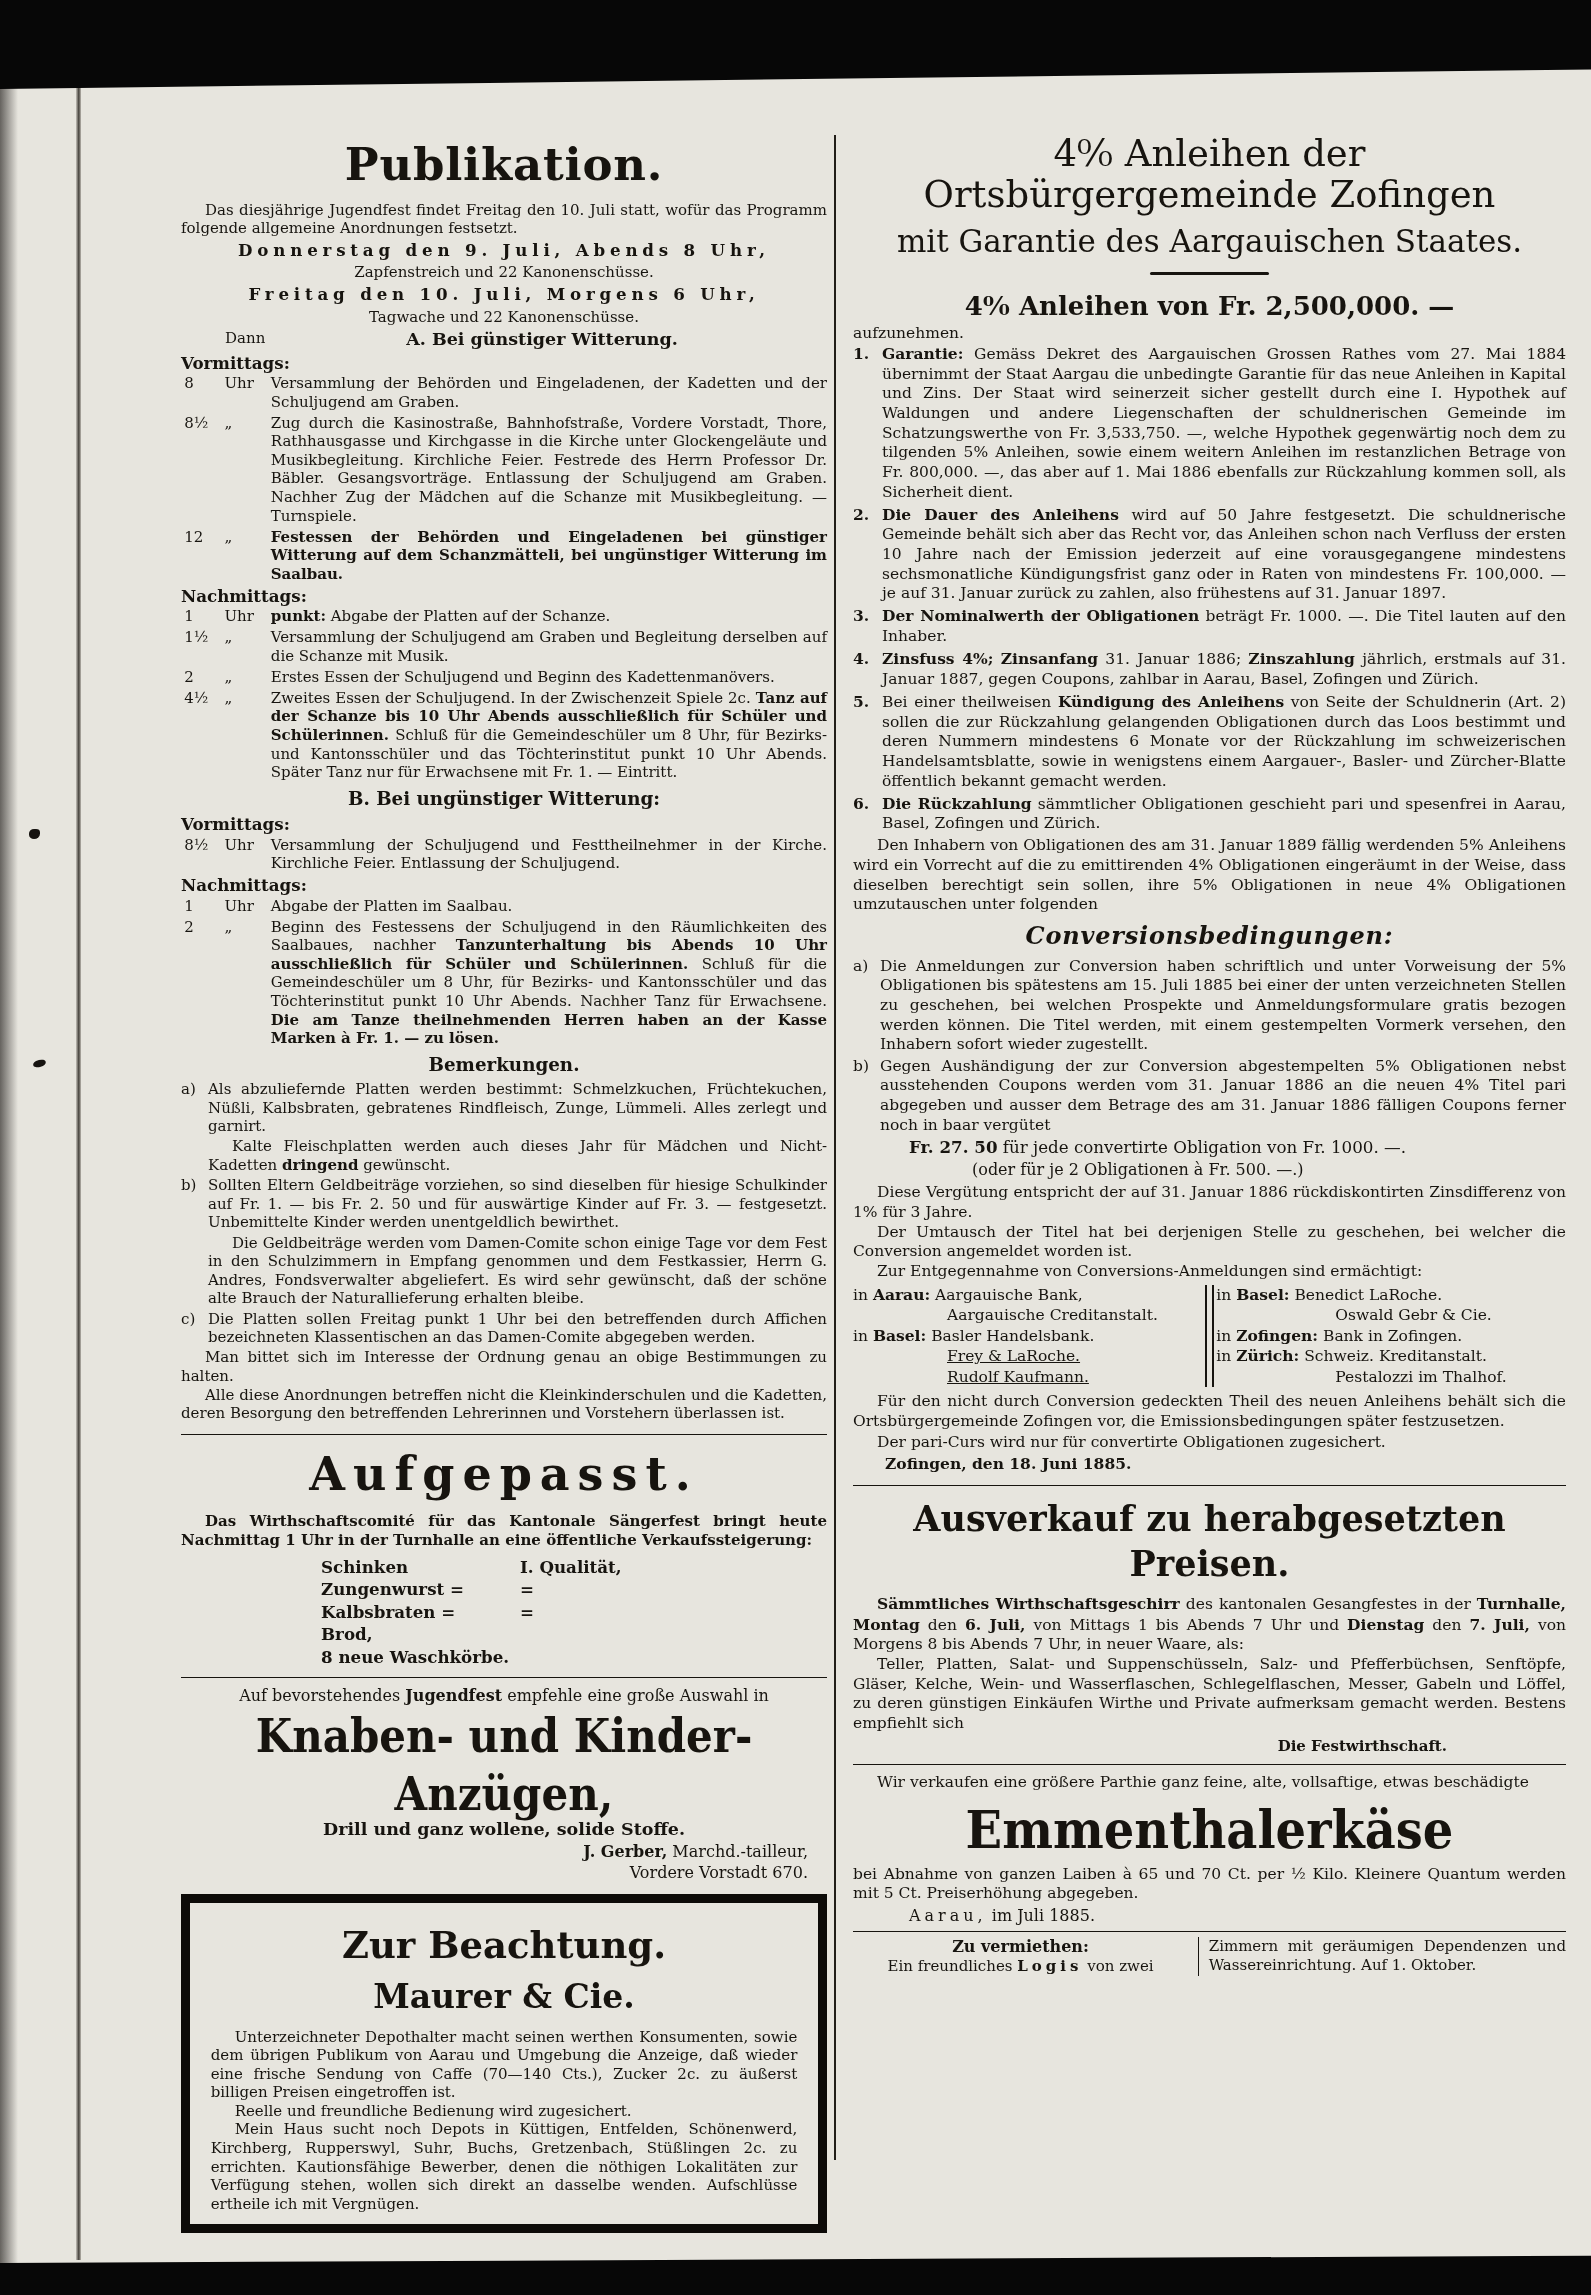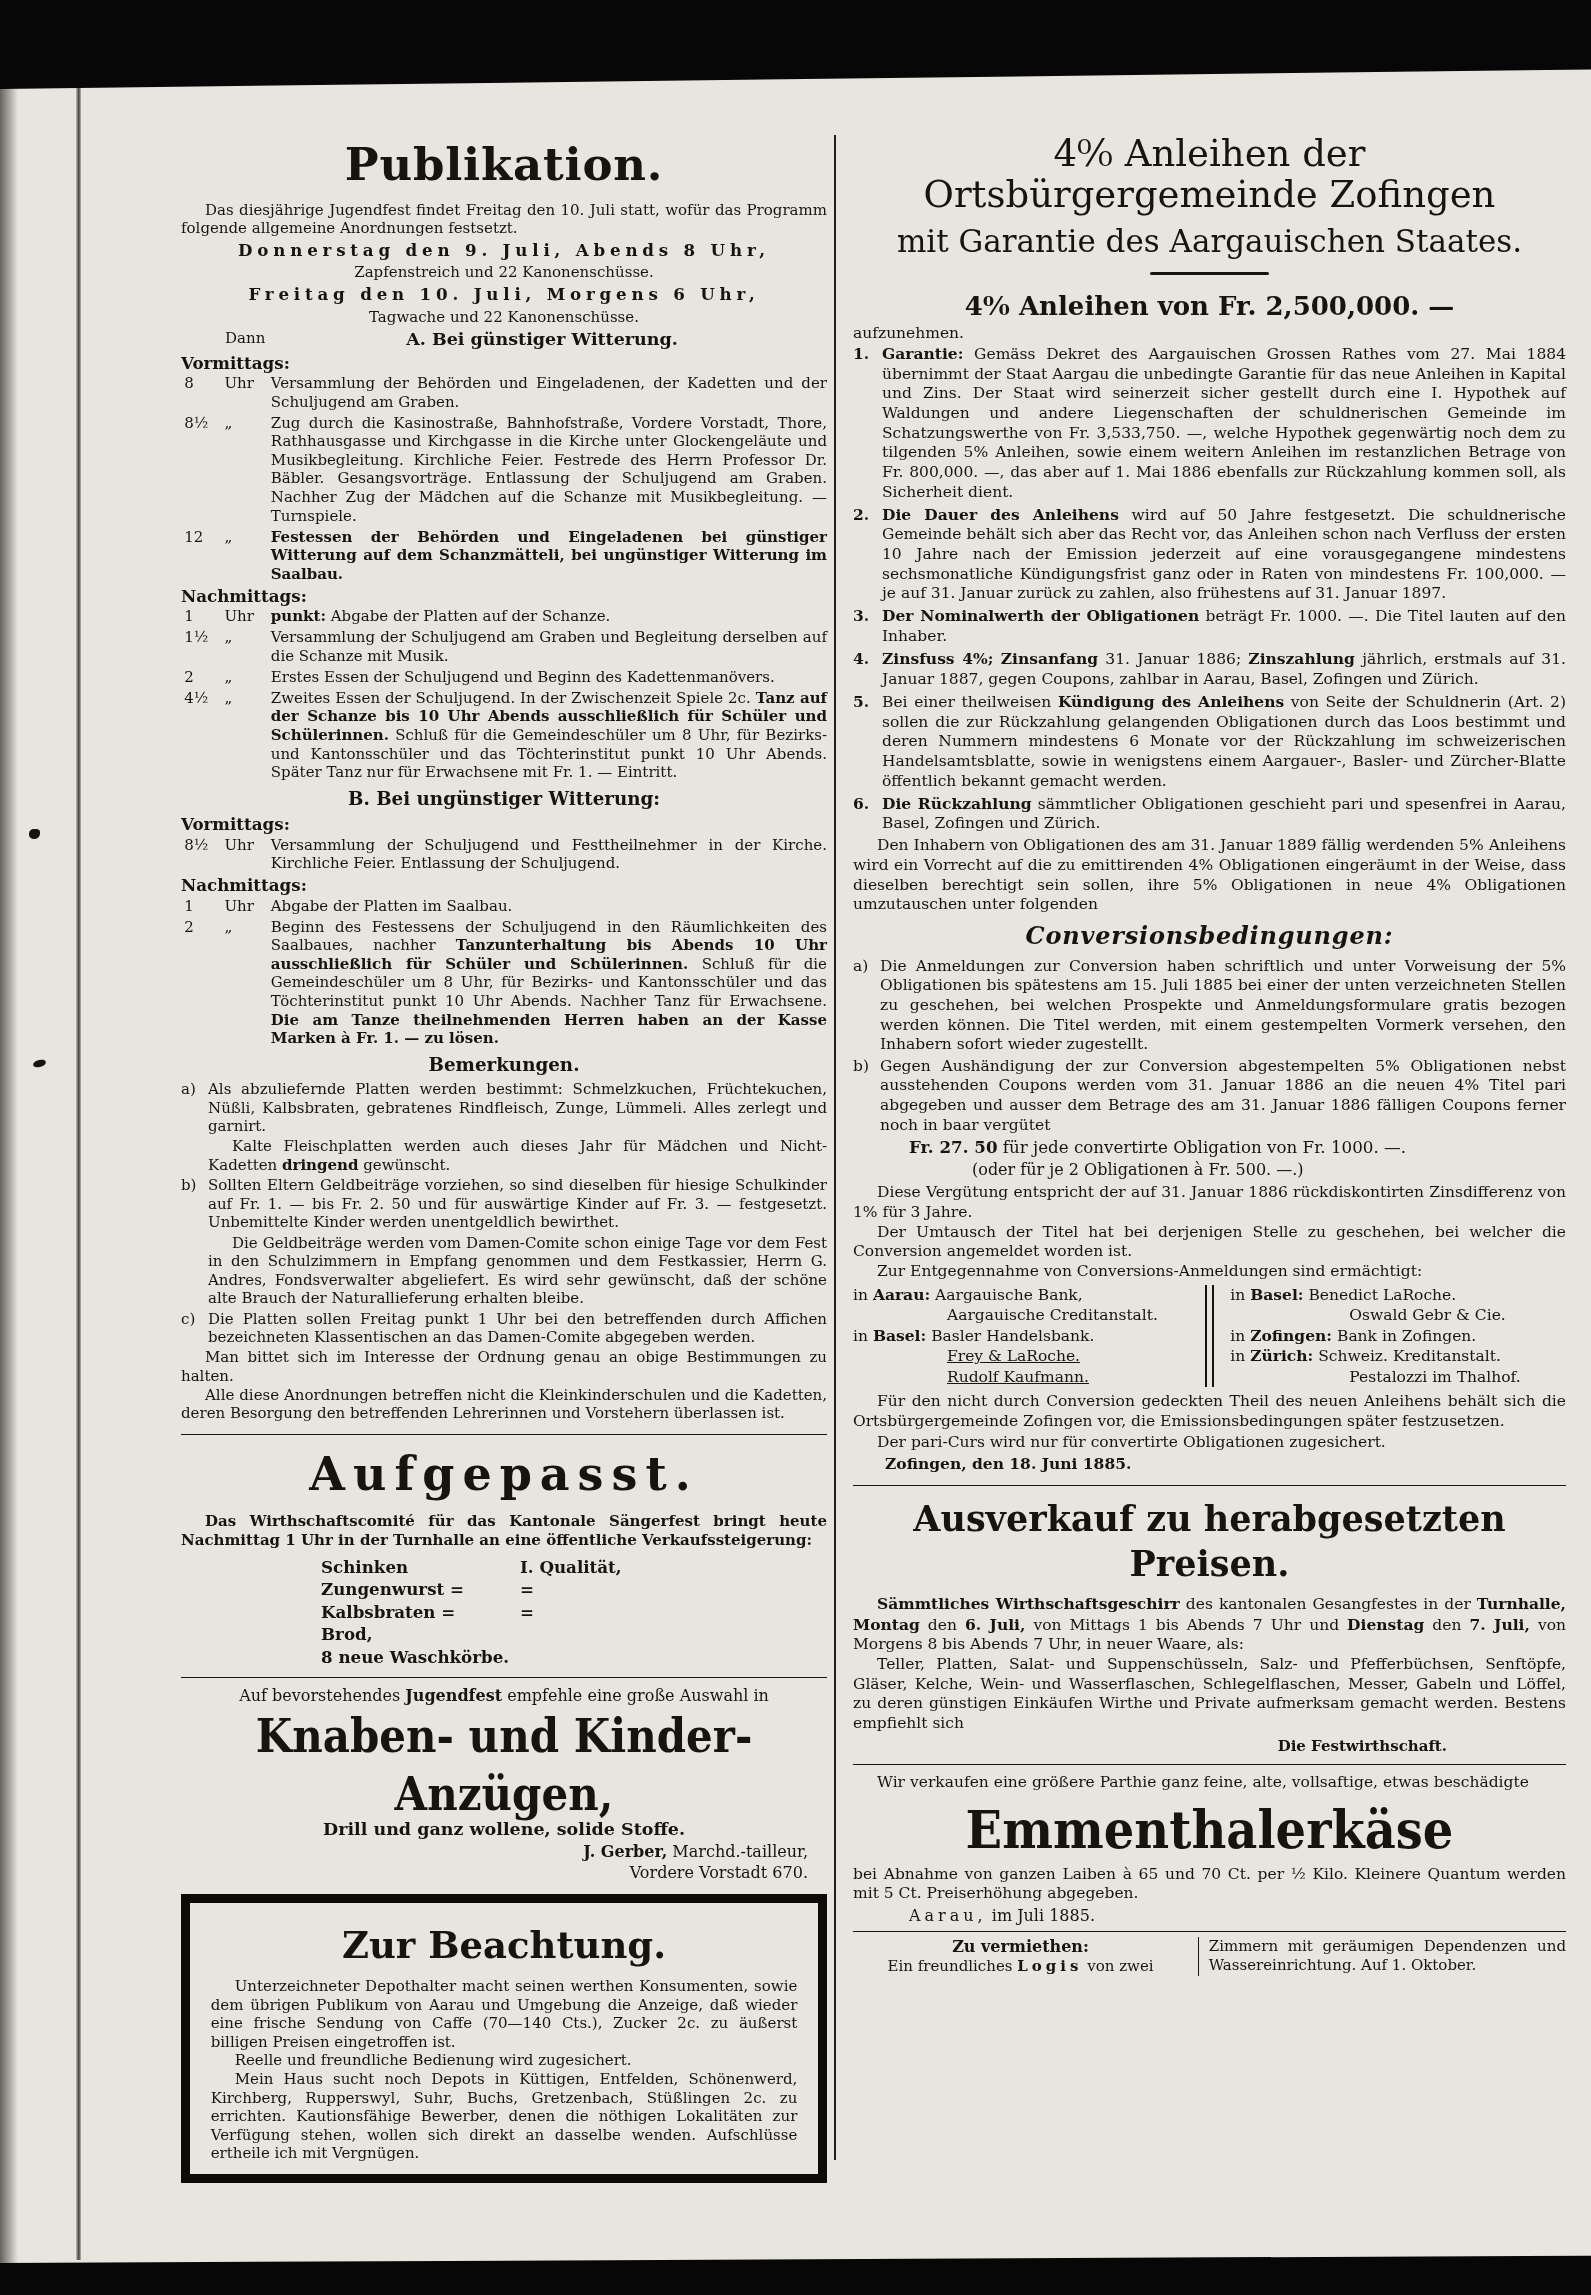--- a/index.html
+++ b/index.html
@@ -51,21 +51,21 @@
   .h-anl1{font-size:37px;text-align:center;line-height:1.1;margin:0;}
   .h-anl2{font-size:31px;text-align:center;margin:6.4px 0 0;}
   .orn{width:119px;height:3.2px;background:#17140f;margin:11px auto 14.3px;border-radius:1.6px;}
   .h-sub{font-size:26px;font-weight:bold;text-align:center;margin:4.8px 0 1.6px;}
   .nitem{display:grid;grid-template-columns:29px 1fr;margin-bottom:2.4px;}
   .nitem .n{font-weight:bold;}
   .nitem .x{text-align:justify;}
   .h-conv{font-size:24px;font-weight:bold;font-style:italic;text-align:center;margin:6.4px 0 4.8px;letter-spacing:0.8px;}
   .frline{padding-left:56px;font-size:16.7px;margin:1.6px 0;}
   .frline2{padding-left:119px;font-size:16px;margin:0 0 3.2px;}
-  .banks{display:flex;gap:16px;margin:3.2px 0 4.8px;}
+  .banks{display:flex;gap:2px;margin:3.2px 0 4.8px;}
   .bcol{flex:1;line-height:1.32;}
   .bdiv{width:5.6px;border-left:2.4px solid #17140f;border-right:2.4px solid #17140f;}
   .bline.ind{padding-left:94px;}
   .bline.ind2{padding-left:94px;text-decoration:underline;}
   .bline.rind{padding-left:119px;}
   .pari{font-weight:normal;margin-top:2px;}
   .zof-date{font-weight:bold;padding-left:32px;margin:1.6px 0;}
   .sigblock{position:relative;text-align:center;padding-left:239px;line-height:1.35;margin-top:1.6px;}
   .sigblock .l1{font-weight:bold;font-size:17.5px;}
   .sigblock .l3{font-style:italic;font-weight:bold;font-size:19px;}
@@ -220,20 +220,21 @@
     <hr class="rule-thin">
 
     <p class="c" style="font-size:16px;"><span>Auf bevorstehendes </span><span class="b">Jugendfest</span><span> empfehle eine große Auswahl in</span></p>
     <div class="h-knaben">Knaben- und Kinder-Anzügen,</div>
     <div class="h-drill">Drill und ganz wollene, solide Stoffe.</div>
     <div class="gerber-sig"><span class="b">J. Gerber,</span><span> Marchd.-tailleur,</span></div>
     <div class="gerber-sig">Vordere Vorstadt 670.</div>
 
     <div class="kbox">
       <div class="h-box1">Zur Beachtung.</div>
+      <div class="h-box3">Maurer &amp; Cie.</div>
       <p class="para">Unterzeichneter Depothalter macht seinen werthen Konsumenten, sowie dem übrigen Publikum von Aarau und Umgebung die Anzeige, daß wieder eine frische Sendung von Caffe (70—140 Cts.), Zucker 2c. zu äußerst billigen Preisen eingetroffen ist.</p>
       <p class="para">Reelle und freundliche Bedienung wird zugesichert.</p>
       <p class="para">Mein Haus sucht noch Depots in Küttigen, Entfelden, Schönenwerd, Kirchberg, Rupperswyl, Suhr, Buchs, Gretzenbach, Stüßlingen 2c. zu errichten. Kautionsfähige Bewerber, denen die nöthigen Lokalitäten zur Verfügung stehen, wollen sich direkt an dasselbe wenden. Aufschlüsse ertheile ich mit Vergnügen.</p>
 
     </div>
 
   </div>
 
   <div class="col-right">
 

